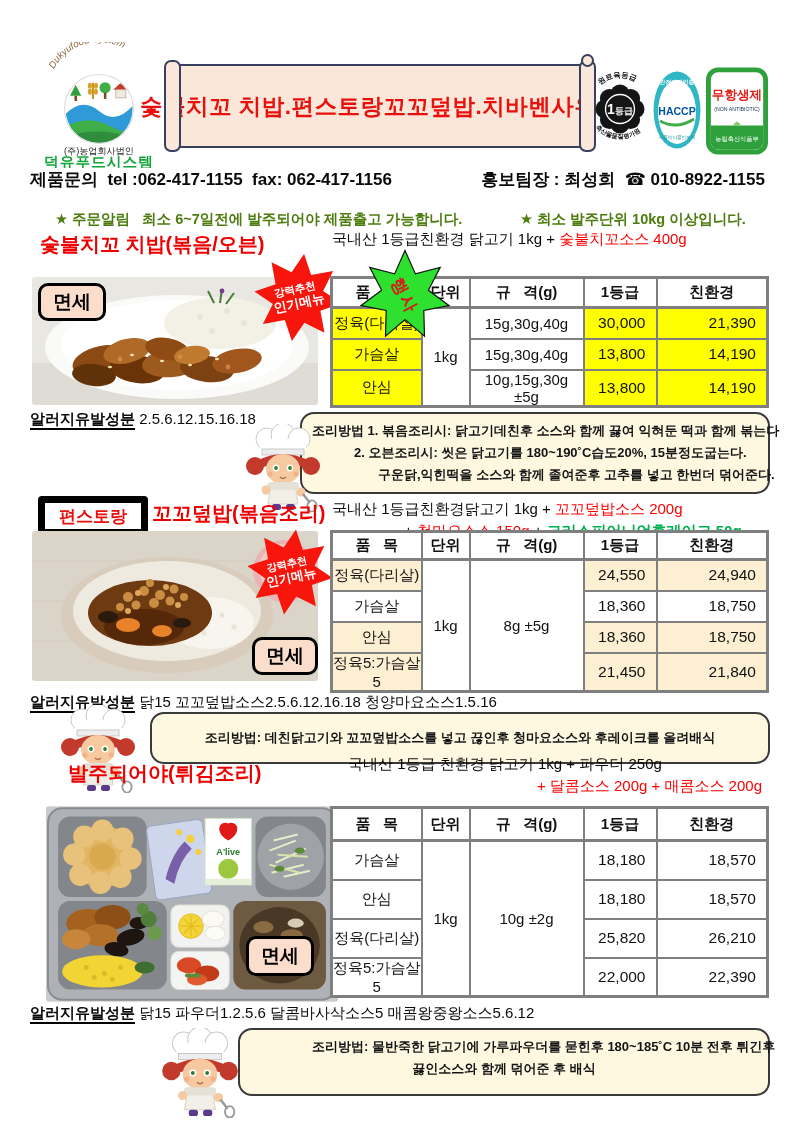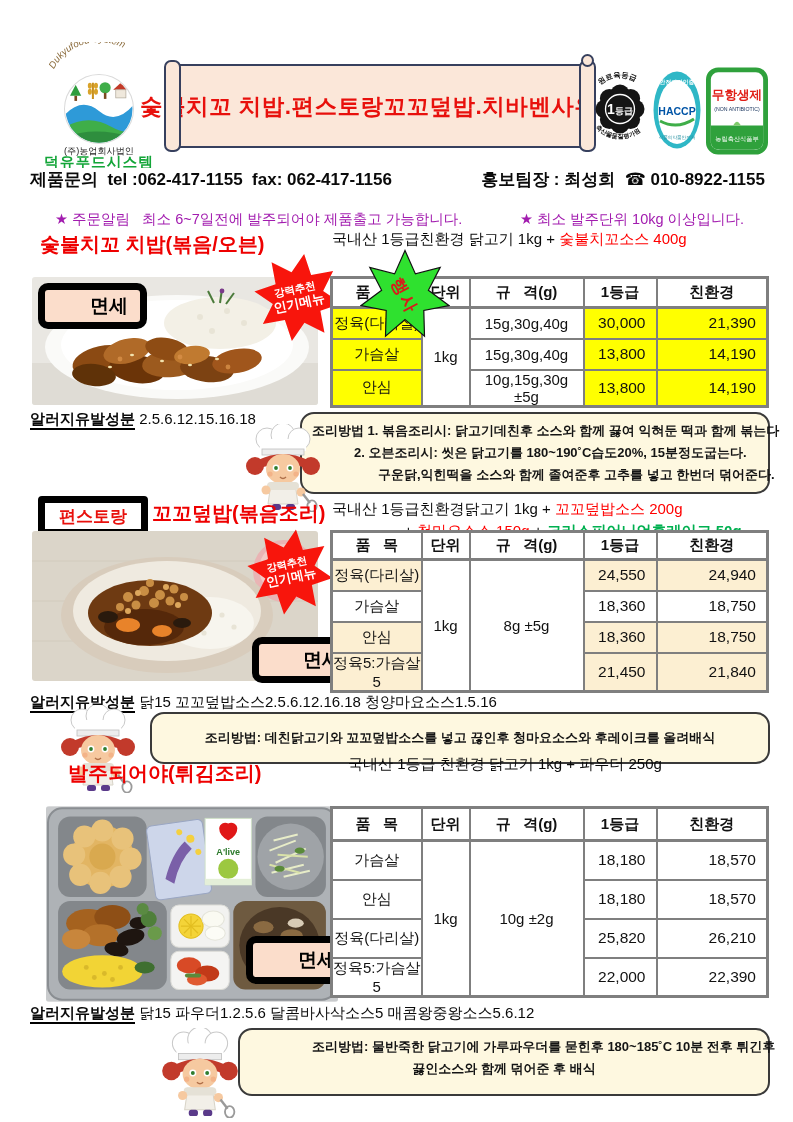--- a/index.html
+++ b/index.html
@@ -11,38 +11,38 @@
   .banner{background:#FBE7D9;border:2px solid #37405E;border-radius:4px;
           display:flex;align-items:center;justify-content:center;}
   .banner .roll{position:absolute;width:13px;top:-6px;bottom:-6px;background:#FBE7D9;
           border:2px solid #37405E;border-radius:7px;}
   .banner .roll.l{left:-8px}.banner .roll.r{right:-8px}
   .banner .curl{position:absolute;width:9px;height:9px;border:2px solid #37405E;border-radius:50%;
           background:#FBE7D9;top:-12px;right:-6px;}
   .banner-text{color:#E8100C;font-weight:800;font-size:22.5px;letter-spacing:.5px;white-space:nowrap;}
 
   .contact{display:flex;justify-content:space-between;font-weight:800;font-size:17px;color:#0a0a0a;white-space:pre;}
-  .notice{color:#a21caf;font-size:14.5px;font-weight:400;white-space:pre;}
+  .notice{color:#4d7c0f;font-size:14.5px;font-weight:700;white-space:pre;}
 
   
   .sec-title{color:#EE0000;font-weight:800;font-size:20px;white-space:nowrap;}
   .desc{font-size:15px;line-height:1.45;color:#0a0a0a;white-space:nowrap;}
   .red{color:#FF0000;}
   .grn{color:#00B050;font-weight:700;}
 
   
   table.ptable{border-collapse:collapse;background:#fff;table-layout:fixed;border:3px solid #7F7F7F;}
   .ptable th,.ptable td{border:2px solid #7F7F7F;text-align:center;font-size:15px;padding:0;overflow:hidden;}
   .ptable thead th{border-bottom:3px solid #7F7F7F;font-weight:600;white-space:pre;background:#fff;}
   .ptable td.num{text-align:right;padding-right:10px;font-size:15.5px;}
   .bg-y{background:#FFFF00;} .bg-c{background:#FCEFD2;} .bg-w{background:#fff;}
   .sm{font-size:12.5px;} .sm2{font-size:13px;}
 
-  .taxfree{background:#FBDDCB;border:7px solid #000000;border-radius:10px;
-           font-size:19px;font-weight:700;color:#000;display:flex;align-items:center;justify-content:center;padding-left:33px;}
+  .taxfree{background:#FBDDCB;border:3px solid #000000;border-radius:10px;
+           font-size:19px;font-weight:700;color:#000;display:flex;align-items:center;justify-content:center;}
 
   .allergen{font-size:15px;color:#0a0a0a;white-space:nowrap;}
   .allergen .lab{font-weight:700;border-bottom:2px solid #000;padding-bottom:1px;}
 
   .cookbox{background:#FEF8E0;border:2.5px solid #3A3A3A;border-radius:14px;
            font-size:13px;font-weight:600;color:#141414;line-height:1.7;padding:6px 10px;}
   .cookbox .cl{white-space:nowrap;}
 
   .tv{width:110px;}
   .tv-screen{width:96px;height:26px;border:7px solid #000;border-radius:4px;background:#fff;
@@ -428,20 +428,21 @@
   </div>
 
   <svg class="abs" style="left:58px;top:705px;" width="80" height="88" viewBox="0 0 80 88">
     <use href="#sym-chef"></use>
   </svg>
 
   <div class="abs sec-title" style="left:68px;top:760px;">발주되어야(튀김조리)</div>
 
   <div class="abs desc" style="left:332px;top:753px;width:436px;">
     <div style="padding-left:16px;">국내산 1등급 친환경 닭고기 1kg + 파우더 250g</div>
+    <div class="red" style="text-align:right;padding-right:6px;">+ 달콤소스 200g + 매콤소스 200g</div>
   </div>
 
   <div class="abs photo" style="left:46px;top:806px;width:292px;height:196px;">
     <svg viewBox="0 0 290 194" width="292" height="196">
       <rect width="290" height="194" fill="#C9CBCD"></rect>
       <rect x="2" y="2" width="286" height="190" rx="14" fill="#AEB2B6" stroke="#8A8E92" stroke-width="2"></rect>
       <rect x="12" y="10" width="88" height="80" rx="12" fill="#83878B"></rect>
       <circle cx="56" cy="50" r="31" fill="#E2B563"></circle>
       <g fill="#E8C27A">
         <circle cx="56" cy="24" r="11"></circle>

